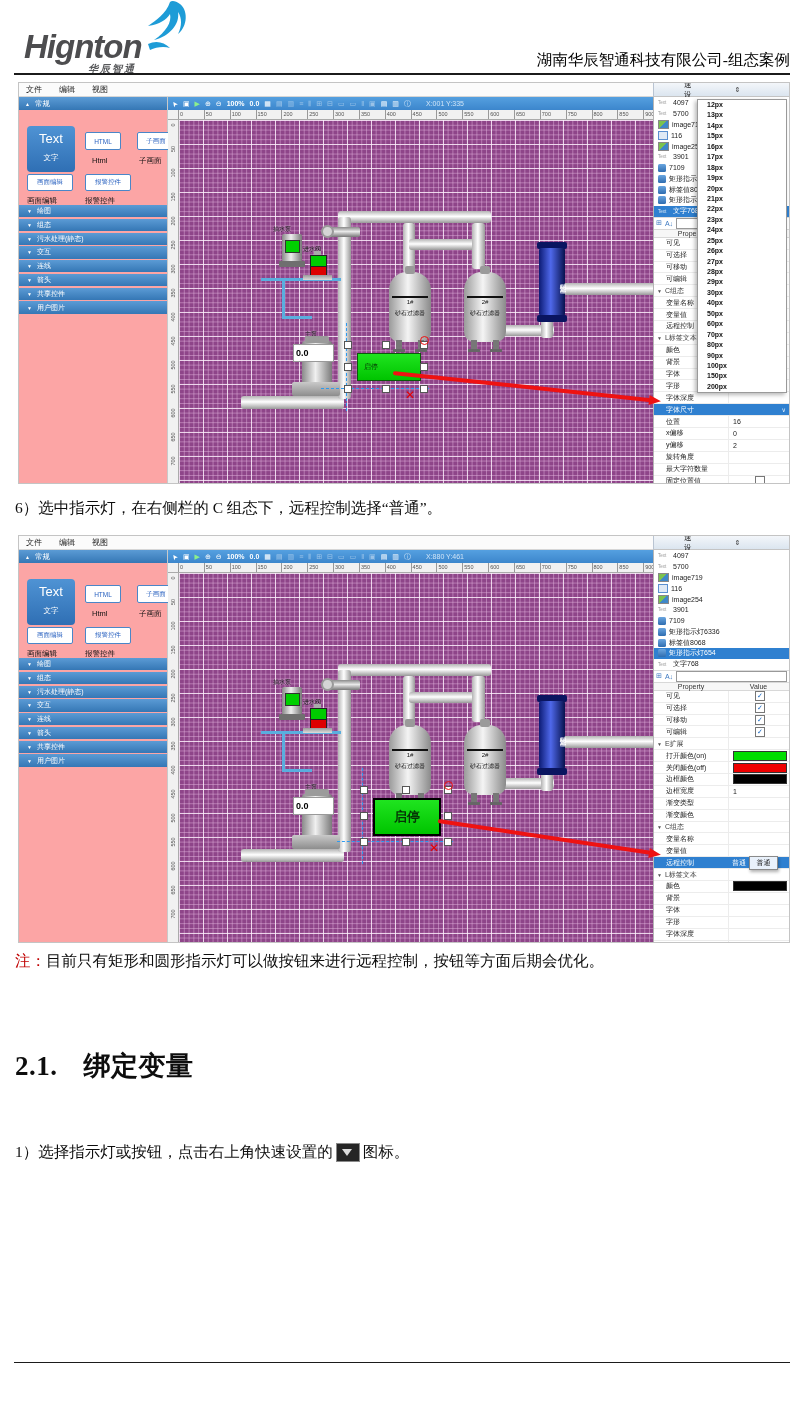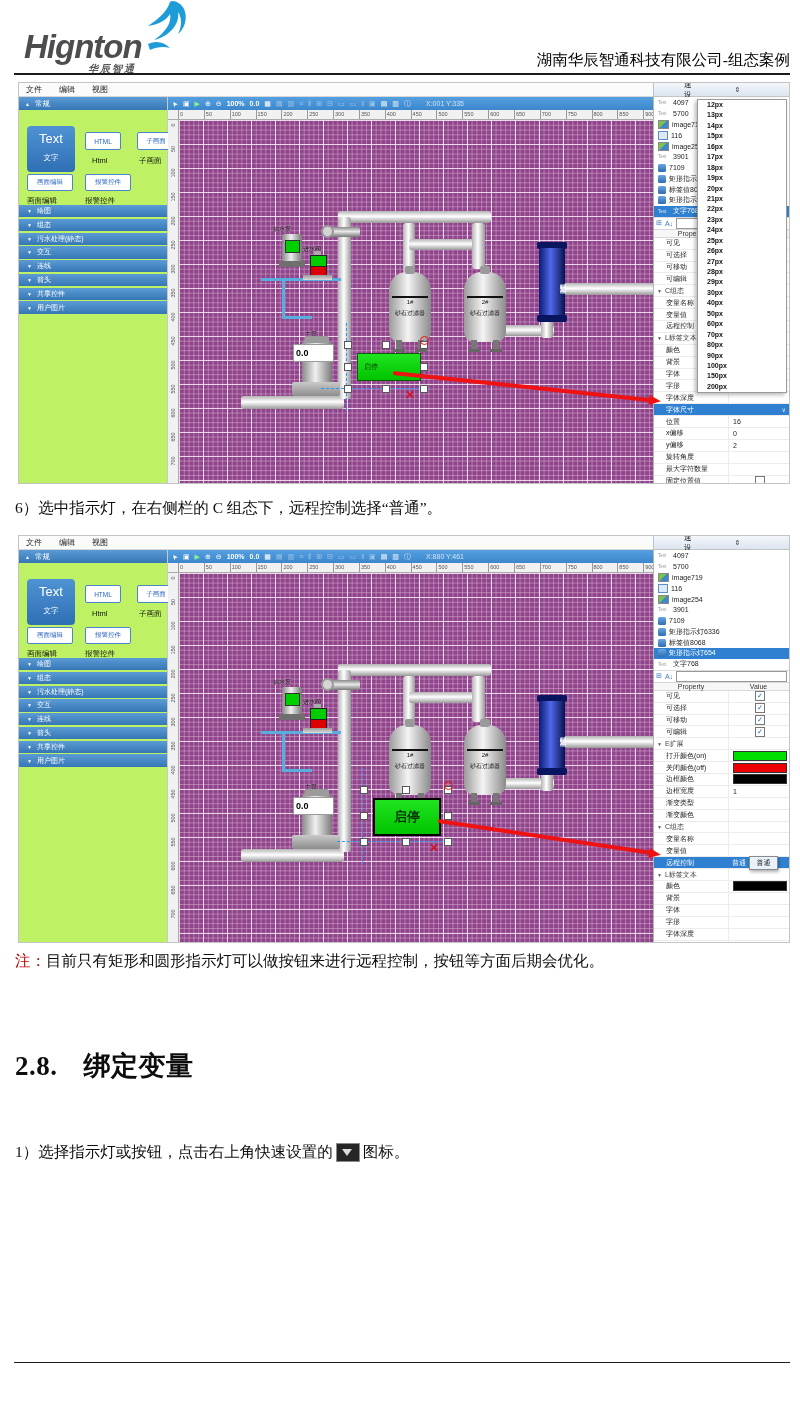--- a/index.html
+++ b/index.html
@@ -39,21 +39,21 @@
   #shot-2{top:535px;height:406px;}
   .sh-top{display:flex;height:14px;}
   .sh-menubar{flex:1;background:#fbfbfb;border-bottom:1px solid #d6d6d6;display:flex;align-items:center;
       padding-left:7px;gap:17px;font-size:8px;color:#222;}
   .quick-bar{width:135px;background:linear-gradient(#f3f6fa,#dbe5ef);border-left:1px solid #b9c4d2;
       border-bottom:1px solid #c4c4c4;display:flex;align-items:center;font-size:7.5px;color:#1a1a1a;gap:43px;}
   .quick-bar .quick-label{margin-left:30px;flex:1;}
   .quick-bar .q-ico{margin-right:7px;font-size:7px;color:#333;}
   .sh-main{display:flex;height:calc(100% - 14px);}
   
-  .palette{width:148px;background:#bef264;border-right:1px solid #c9c9c9;position:relative;}
+  .palette{width:148px;background:#fca5a5;border-right:1px solid #c9c9c9;position:relative;}
   .pal-head{height:13px;background:linear-gradient(#5b9bd5,#3577b5);color:#fff;font-size:7.5px;
       display:flex;align-items:center;gap:5px;padding-left:6px;}
   .pal-head .caret{font-size:5px;}
   .pal-body{position:relative;height:95px;}
   .text-big-btn{position:absolute;left:8px;top:16px;width:48px;height:46px;border-radius:4px;
       background:linear-gradient(#4f93d4,#2f6fb4);color:#fff;text-align:center;}
   .text-big-btn .tb-main{font-size:13px;margin-top:5px;}
   .text-big-btn .tb-sub{font-size:7.5px;margin-top:7px;}
   .sm-btn{position:absolute;border:1px solid #4a86c8;border-radius:2px;background:#fff;color:#2a62c0;
       font-size:6.5px;display:flex;align-items:center;justify-content:center;}
@@ -938,21 +938,21 @@
       <div class="opt-pop">普通</div>
       <div class="red-line" style="left: 419px; top: 283px; width: 215.45px; transform: rotate(8.49273deg);"></div>
       <div class="red-head" style="left: 630px; top: 312px; transform: rotate(8.49273deg);"></div>
     </div>
 
   <div id="note-line" class="abs doc-text">
     <span class="red">注：</span><span>目前只有矩形和圆形指示灯可以做按钮来进行远程控制，按钮等方面后期会优化。</span>
   </div>
 
   <div id="sec-heading" class="abs doc-text">
-    <span class="hnum">2.8.</span><span>绑定变量</span>
+    <span class="hnum">2.1.</span><span>绑定变量</span>
   </div>
 
   <div id="step1" class="abs doc-text">
     <span>1）选择指示灯或按钮，点击右上角快速设置的</span>
     <span class="tri-icon"></span>
     <span>图标。</span>
   </div>
 
   <div id="footer-line" class="abs"></div>
 

